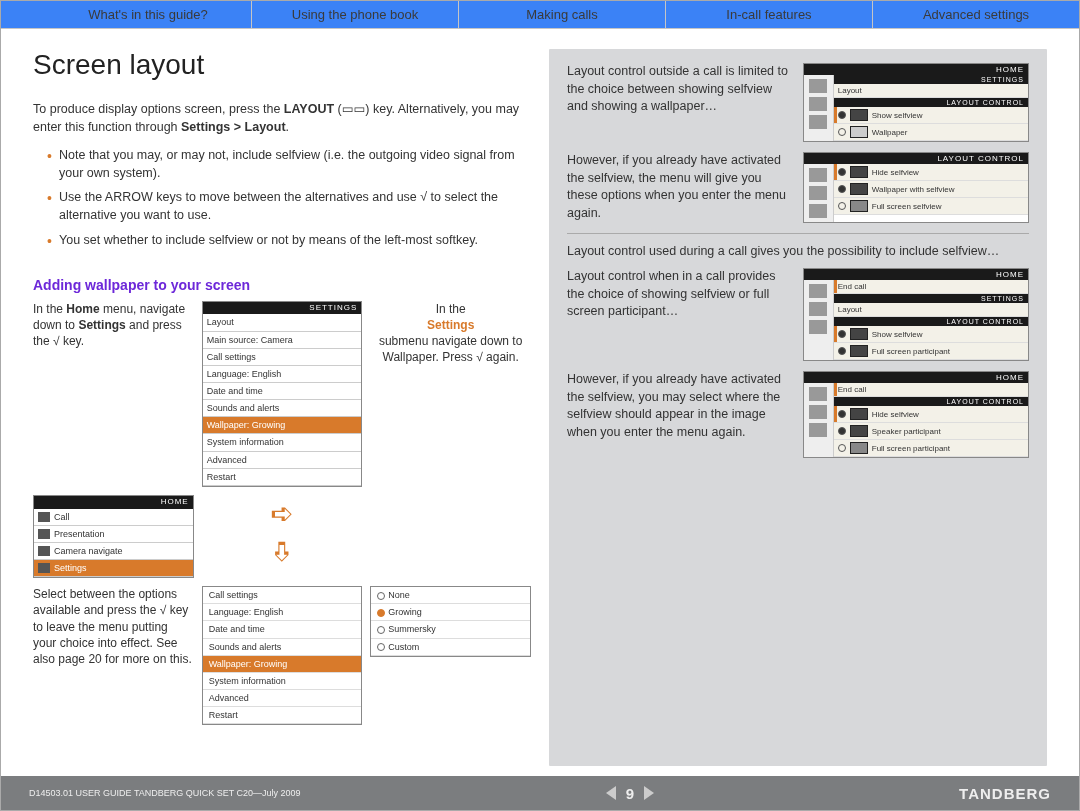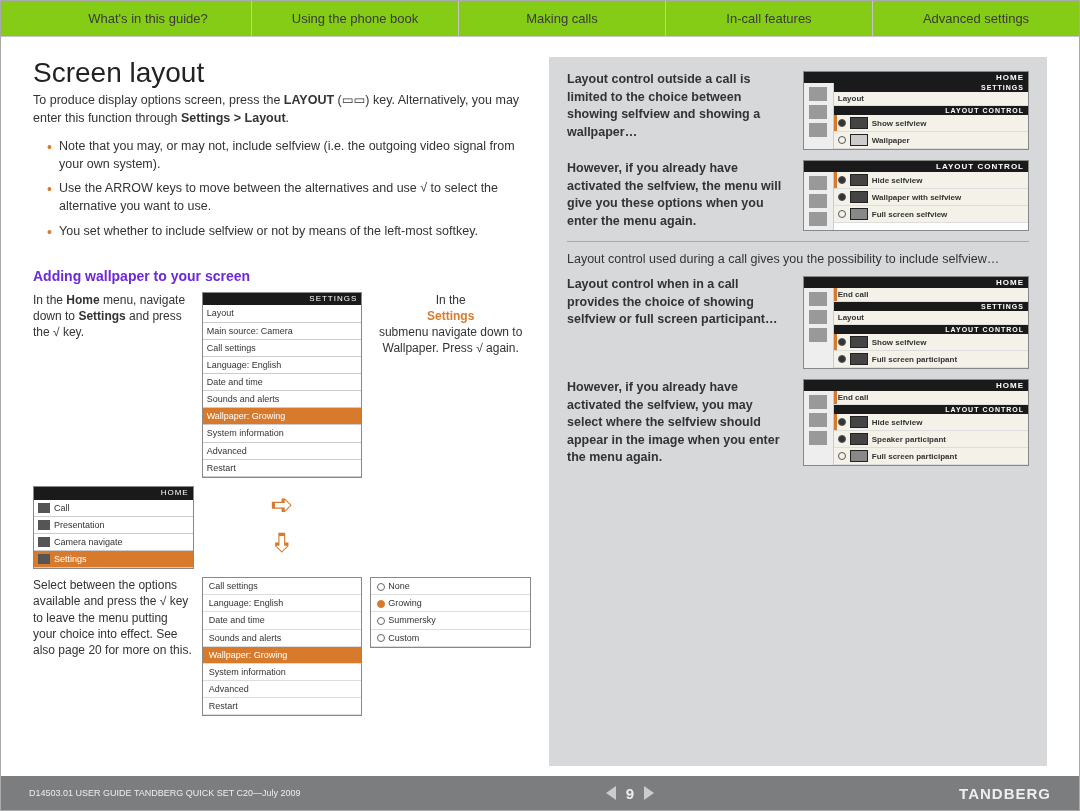--- a/index.html
+++ b/index.html
@@ -1,30 +1,30 @@
 <!DOCTYPE html>
 <html><head>
 <meta charset="utf-8">
 <style>
 * { margin:0; padding:0; box-sizing:border-box; }
 body { font-family:Arial,Helvetica,sans-serif; background:#fff; width:1080px; height:811px; overflow:hidden; color:#333; }
 .page { width:1080px; height:811px; border:1px solid #aaa; display:flex; flex-direction:column; }
 
 
-.nav { display:flex; height:36px; background:#84cc16; border-bottom:1px solid #c5c5c5; font-size:13px;padding-left:44px; }
+.nav { display:flex; height:28px; background:#3b82f6; border-bottom:1px solid #c5c5c5; font-size:13px;padding-left:44px; }
 .nav-item { flex:1; display:flex; align-items:center; justify-content:center; color:#3a3a3a; border-right:1px solid #c5c5c5; }
 .nav-item:last-child{border-right:none;}
 .nav-item.active { background:#7b7d7f; color:#fff; font-weight:bold; }
 
 
 .cols { flex:1; display:flex; padding:20px 32px 10px 32px; gap:18px; overflow:hidden;}
 .col { flex:1; display:flex; flex-direction:column; }
 
 
-h1 { font-size:28px; font-weight:normal; color:#222; margin-bottom:3px;}
+h1 { font-size:28px; font-weight:normal; color:#222; margin-bottom:20px;}
 p.intro { font-size:12.5px; color:#333; margin-bottom:6px; line-height:1.4;}
 ul.bullets { margin:4px 0 12px 14px; font-size:12.5px; color:#333; line-height:1.45;}
 ul.bullets li { margin-bottom:6px; list-style:none; position:relative; padding-left:12px;}
 ul.bullets li::before{content:"•"; color:#d87a2b; position:absolute; left:0; font-size:14px;}
 
 .subhead { color:#6d28d9; font-weight:bold; font-size:14px; margin:10px 0 8px 0;}
 
 
 .flowgrid { display:grid; grid-template-columns:1fr 1fr 1fr; gap:8px; font-size:12px; line-height:1.35; align-items:start;}
 .flowgrid .txt { color:#333; }
@@ -35,21 +35,21 @@
 .menubox .row .ico { width:12px; height:10px; background:#555; }
 .arrow { color:#d87a2b; font-size:28px; }
 .submenu { background:#fff; border:1px solid #888; font-size:9px;}
 .submenu .row{padding:2px 6px; border-bottom:1px solid #ddd;}
 .submenu .row.hl{background:#d87a2b;color:#fff;}
 .radio{display:inline-block;width:8px;height:8px;border:1px solid #666;border-radius:50%;margin-right:3px;vertical-align:middle;}
 .radio.on{background:#d87a2b;border-color:#d87a2b;}
 
 
 .rblock { background:#d7d8da; padding:14px 18px; border-radius:1px; flex:1; overflow:hidden; display:flex; flex-direction:column; gap:10px; font-size:12.5px;}
-.rrow { display:flex; gap:14px; align-items:flex-start;font-weight:bold;}
+.rrow { display:flex; gap:14px; align-items:flex-start;}
 .rrow .desc { flex:0 0 48%; line-height:1.4; color:#333; }
 .hr{height:1px;background:#aaa;}
 
 
 .lc { flex:1; background:#fff; border:1px solid #888; font-size:8px; position:relative;}
 .lc .hdr{background:#1a1a1a;color:#fff;text-align:right;padding:1px 4px;letter-spacing:1px;}
 .lc .body{display:flex;}
 .lc .side{width:30px;background:#eee;border-right:1px solid #ccc;display:flex;flex-direction:column;align-items:center;gap:4px;padding:4px 0;}
 .lc .side div{width:18px;height:14px;background:#999;}
 .lc .panel{flex:1;}

